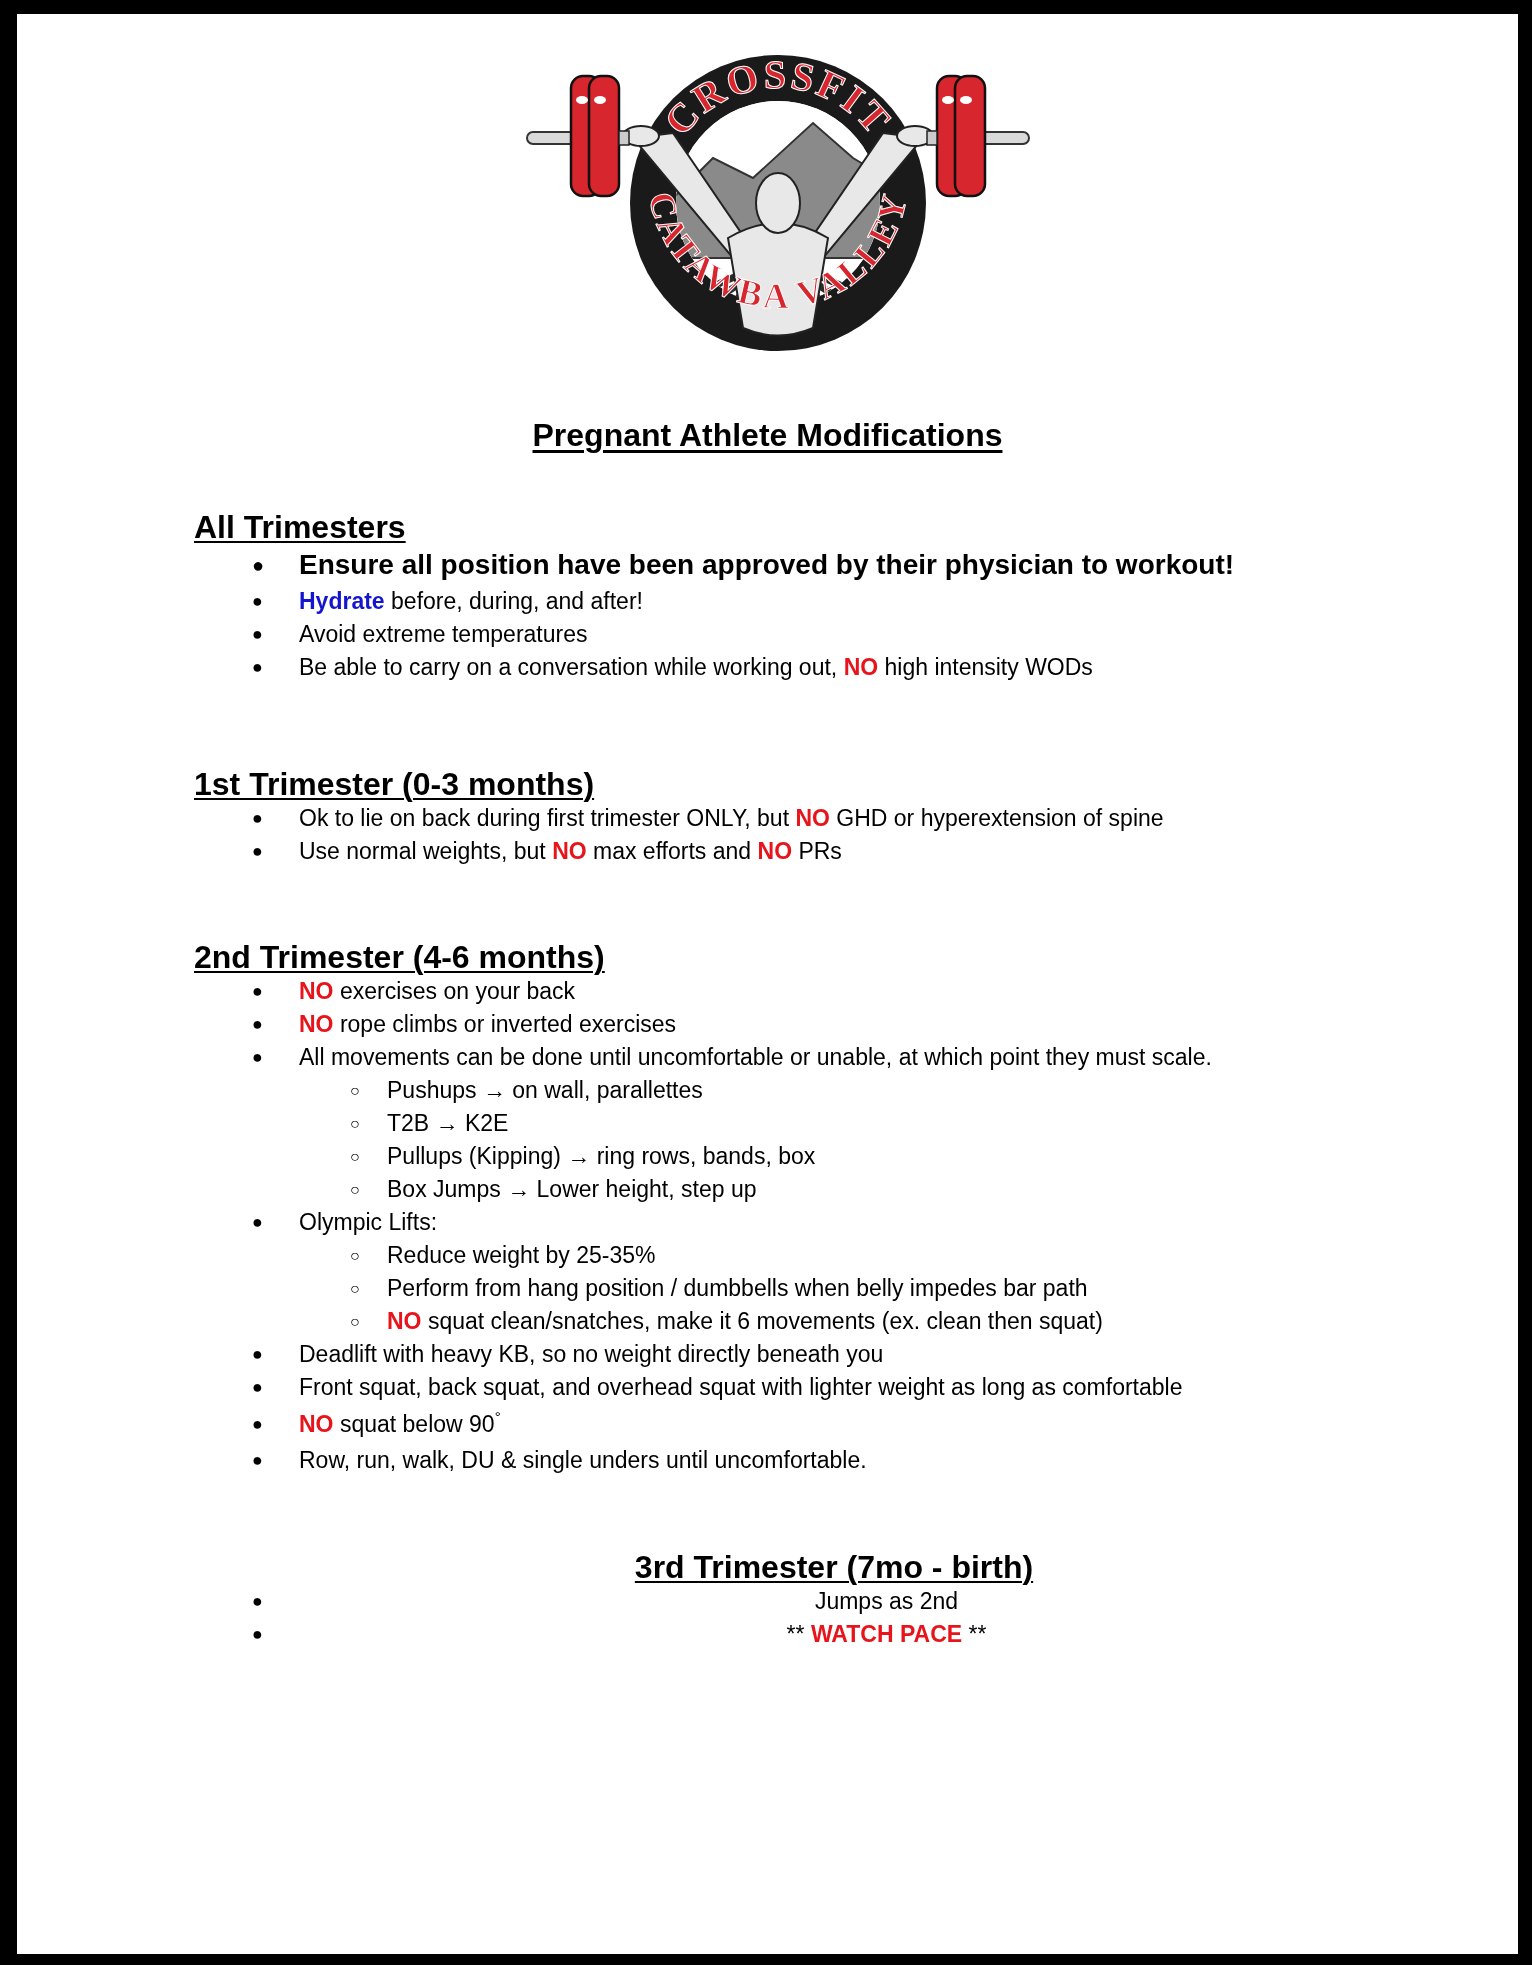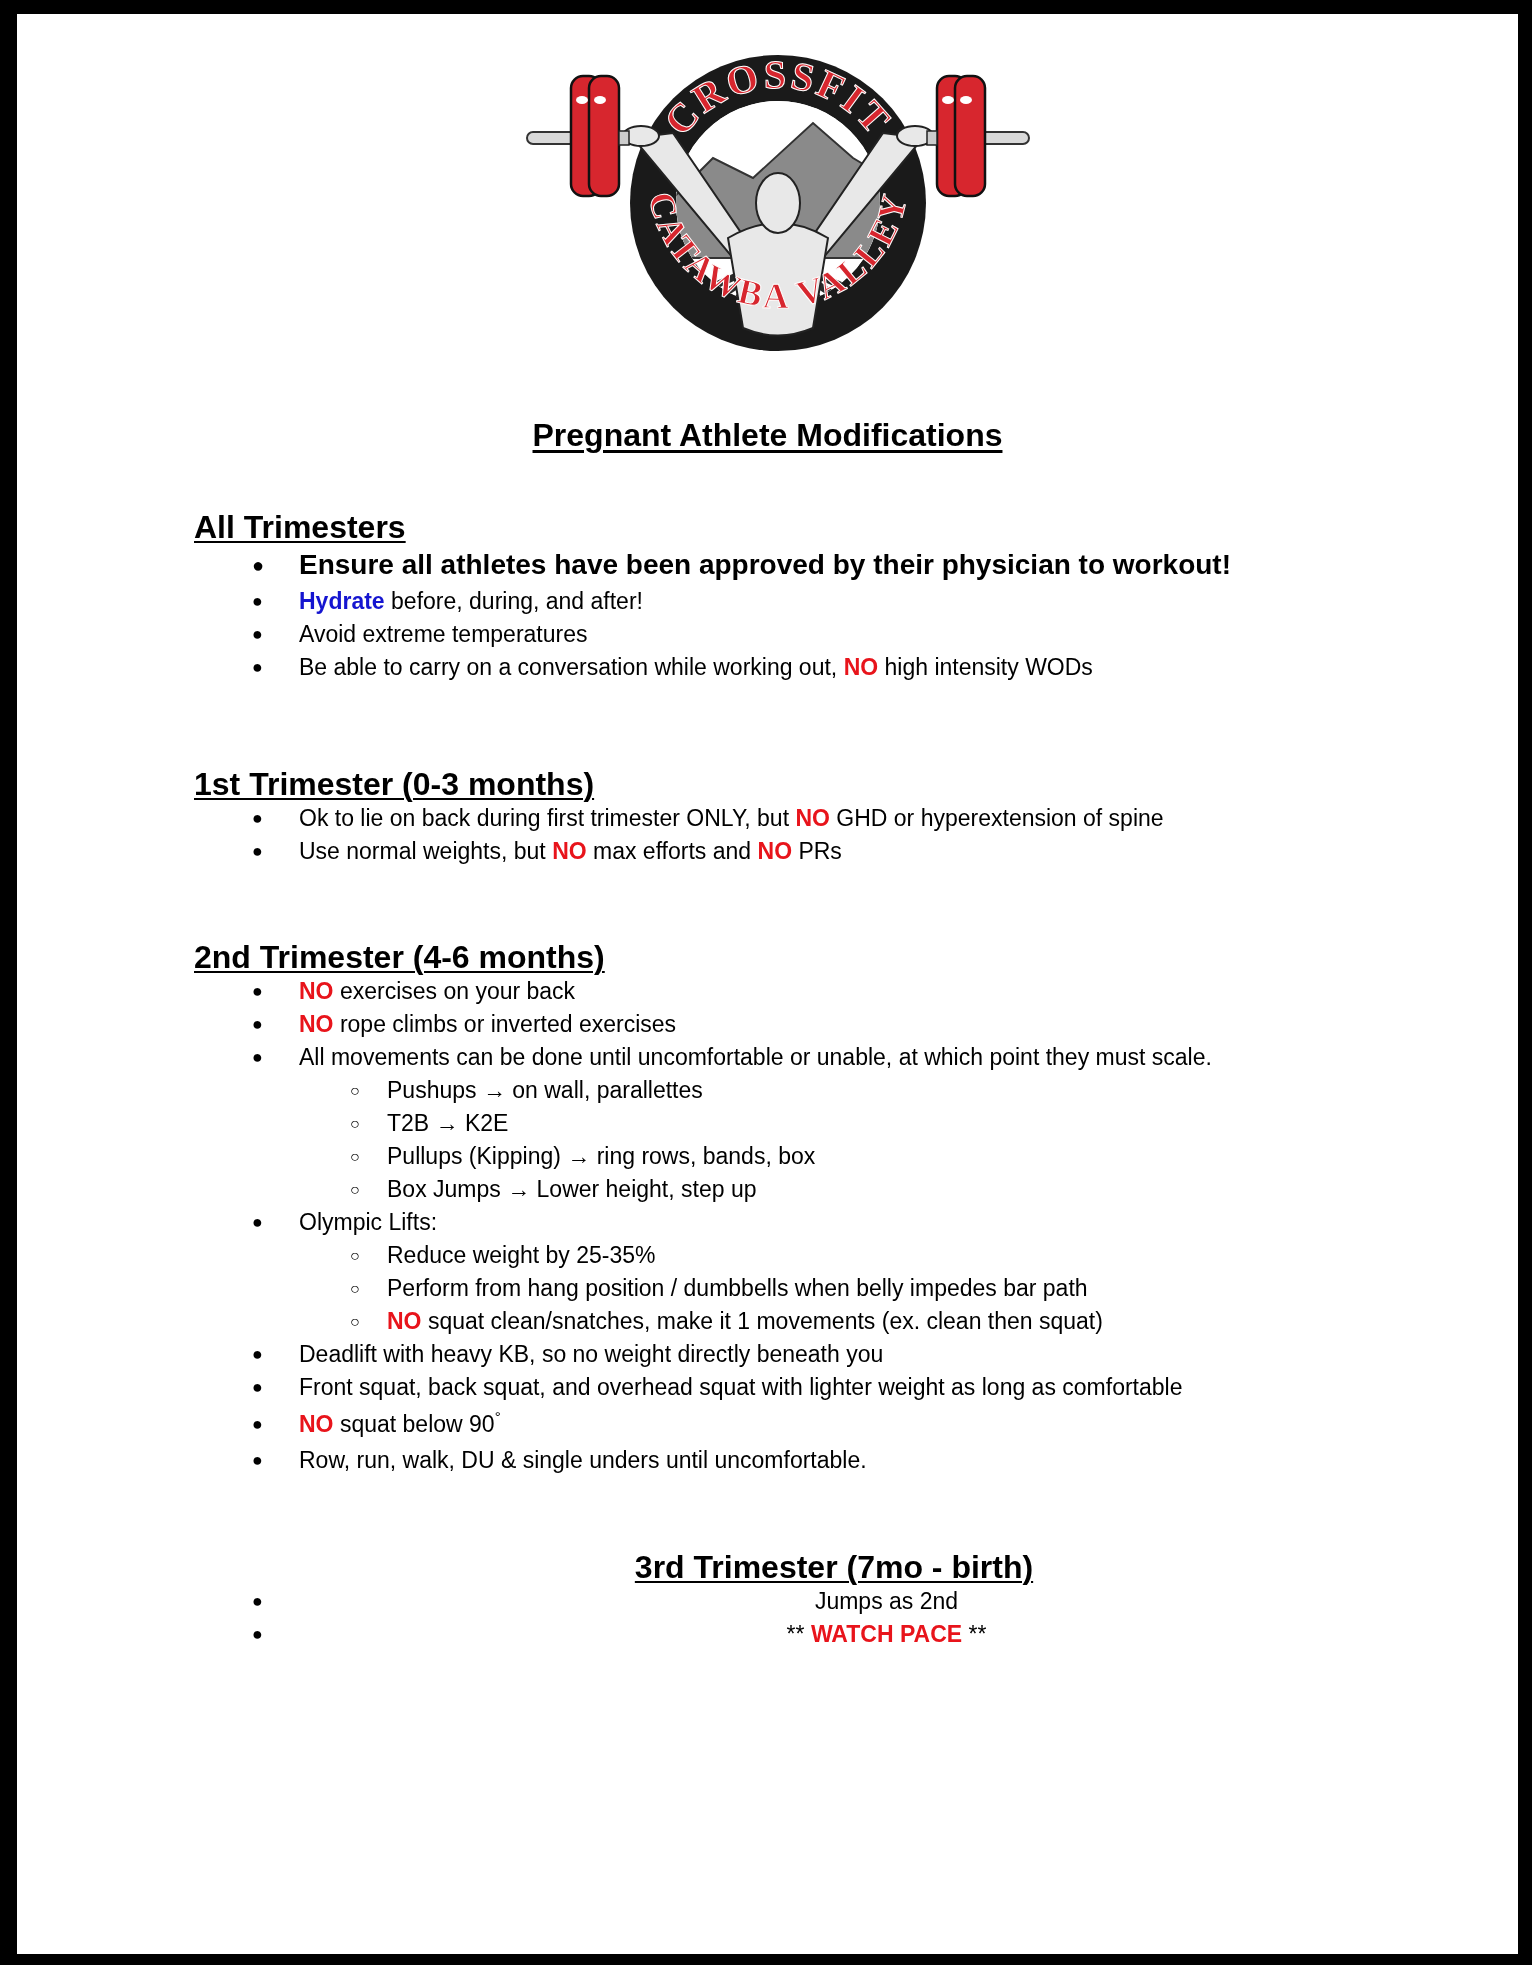--- a/index.html
+++ b/index.html
@@ -145,21 +145,21 @@
     <text font-family="'Liberation Serif', serif" font-weight="bold" font-size="36" fill="#d7262e" stroke="#fff" stroke-width="1" letter-spacing="3">
       <textPath href="#arcBottom" startOffset="50%" text-anchor="middle">CATAWBA VALLEY</textPath>
     </text>
   </svg>
 
   <div class="title"><span>Pregnant Athlete Modifications</span></div>
 
   <div class="section" style="top:495px;">
     <h2>All Trimesters</h2>
     <ul class="l1">
-      <li class="big"><span class="bullet">●</span><span>Ensure all athletes have been approved by their physician to workout!</span></li>
+      <li class="big"><span class="bullet">●</span><span>Ensure all position have been approved by their physician to workout!</span></li>
       <li><span class="bullet">●</span><span class="blue">Hydrate</span><span> before, during, and after!</span></li>
       <li><span class="bullet">●</span><span>Avoid extreme temperatures</span></li>
       <li><span class="bullet">●</span><span>Be able to carry on a conversation while working out, </span><span class="red">NO</span><span> high intensity WODs</span></li>
     </ul>
   </div>
 
   <div class="section" style="top:752px;">
     <h2>1st Trimester (0-3 months)</h2>
     <ul class="l1">
       <li><span class="bullet">●</span><span>Ok to lie on back during first trimester </span><span class="b">ONLY</span><span>, but </span><span class="red">NO</span><span> GHD or hyperextension of spine</span></li>
@@ -177,21 +177,21 @@
           <li><span class="bullet">○</span><span>Pushups → on wall, parallettes</span></li>
           <li><span class="bullet">○</span><span>T2B → K2E</span></li>
           <li><span class="bullet">○</span><span>Pullups (Kipping) → ring rows, bands, box</span></li>
           <li><span class="bullet">○</span><span>Box Jumps → Lower height, step up</span></li>
         </ul>
       </li>
       <li><span class="bullet">●</span><span>Olympic Lifts:</span>
         <ul class="l2">
           <li><span class="bullet">○</span><span>Reduce weight by </span><span class="b">25-35</span><span>%</span></li>
           <li><span class="bullet">○</span><span>Perform from hang position / dumbbells when belly impedes bar path</span></li>
-          <li><span class="bullet">○</span><span class="red">NO</span><span> squat clean/snatches, make it 1 movements (ex. clean then squat)</span></li>
+          <li><span class="bullet">○</span><span class="red">NO</span><span> squat clean/snatches, make it 6 movements (ex. clean then squat)</span></li>
         </ul>
       </li>
       <li><span class="bullet">●</span><span>Deadlift with heavy KB, so no weight directly beneath you</span></li>
       <li><span class="bullet">●</span><span>Front squat, back squat, and overhead squat with lighter weight as long as comfortable</span></li>
       <li style="line-height:40px;"><span class="bullet">●</span><span class="red">NO</span><span> squat below 90</span><sup>°</sup></li>
       <li><span class="bullet">●</span><span>Row, run, walk, DU &amp; single unders until uncomfortable.</span></li>
     </ul>
   </div>
 
   <div class="section" style="top:1535px;text-align:center;">

